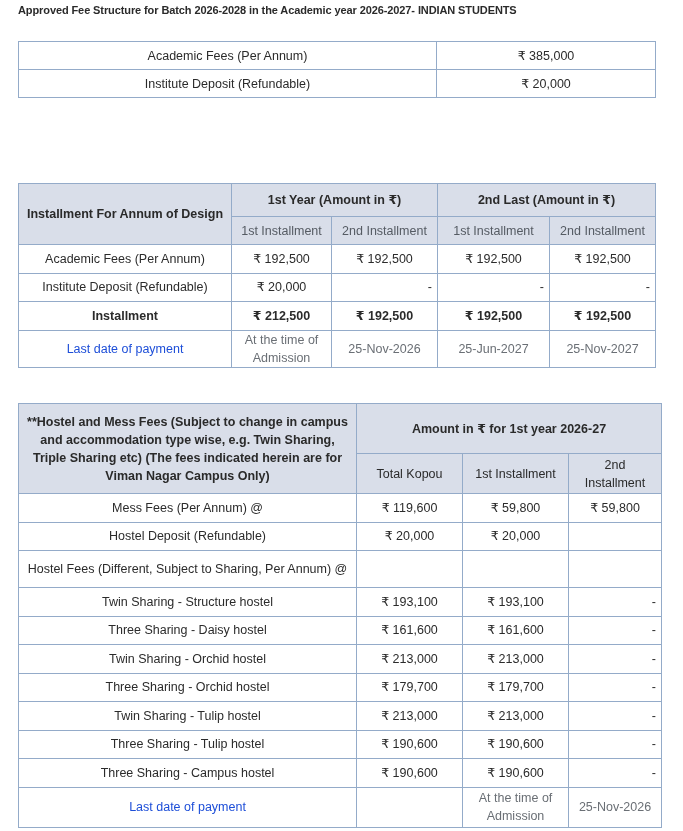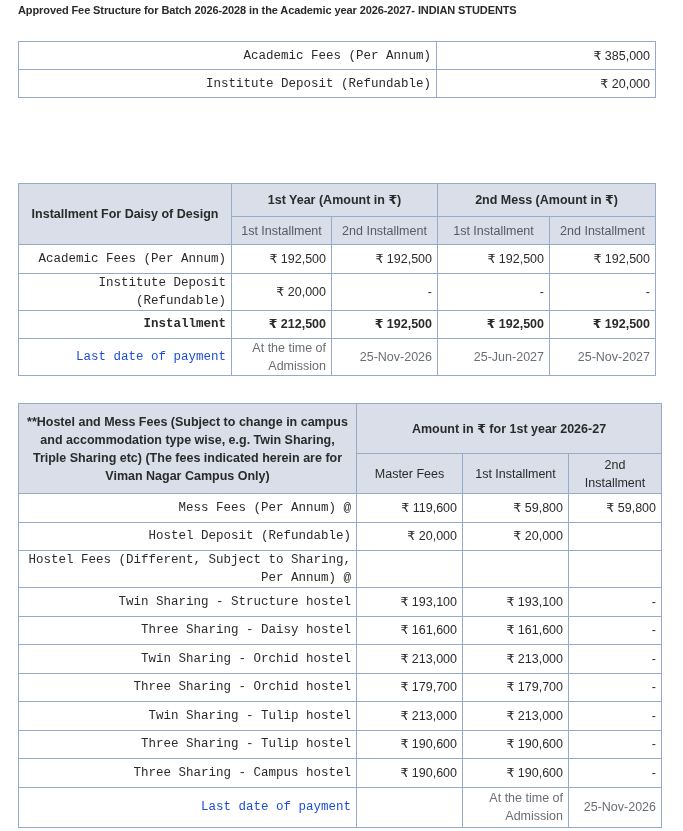--- a/index.html
+++ b/index.html
@@ -31,22 +31,22 @@
     background: #d9dee9;
     font-weight: bold;
     color: #2a2a2a;
     text-align: center;
   }
   table.fee th.sub {
     font-weight: normal;
     color: #555b63;
   }
   table.fee th.sub-bold { font-weight: bold; color: #2a2a2a; }
-  td.lbl { text-align: right; color: #2b2b2b; font-family: Liberation Mono, monospace; }
-  td.num { text-align: right; color: #2b2b2b; }
+  td.lbl { text-align: center; color: #2b2b2b; }
+  td.num { text-align: center; color: #2b2b2b; }
   td.dash { text-align: right; color: #2b2b2b; }
   tr.strong td { font-weight: bold; }
   tr.light td { color: #6a6f75; font-weight: normal; }
   tr.light td.lbl { color: #1d4ed8; }
 
   #t1 { top: 41px; width: 637px; }
   #t1 th { height: 48px; }
   #t1 td { height: 28px; }
 
   #t2 { top: 183px; width: 637px; }
@@ -87,23 +87,23 @@
 <table class="fee" id="t2">
   <colgroup>
     <col style="width:213px">
       <col style="width:100px">
       <col style="width:106px">
       <col style="width:112px">
       <col style="width:106px">
   </colgroup>
   <tbody>
       <tr class="h1">
-    <th rowspan="2">Installment For Daisy of Design</th>
+    <th rowspan="2">Installment For Annum of Design</th>
     <th colspan="2">1st Year (Amount in ₹)</th>
-    <th colspan="2">2nd Mess (Amount in ₹)</th>
+    <th colspan="2">2nd Last (Amount in ₹)</th>
   </tr>
   <tr class="h2">
     <th class="sub">1st Installment</th>
     <th class="sub">2nd Installment</th>
     <th class="sub">1st Installment</th>
     <th class="sub">2nd Installment</th>
   </tr>
   <tr>
     <td class="lbl">Academic Fees (Per Annum)</td>
     <td class="num">₹ 192,500</td>
@@ -141,21 +141,21 @@
       <col style="width:106px">
       <col style="width:106px">
       <col style="width:93px">
   </colgroup>
   <tbody>
       <tr class="h1">
     <th rowspan="2">**Hostel and Mess Fees (Subject to change in campus and accommodation type wise, e.g.  Twin Sharing, Triple Sharing etc) (The fees indicated herein are for Viman Nagar Campus Only)</th>
     <th colspan="3" class="sub-bold">Amount in ₹ for 1st year 2026-27</th>
   </tr>
   <tr class="h2">
-    <th class="sub-bold" style="font-weight:normal;color:#2a2a2a">Master Fees</th>
+    <th class="sub-bold" style="font-weight:normal;color:#2a2a2a">Total Kopou</th>
     <th class="sub-bold" style="font-weight:normal;color:#2a2a2a">1st Installment</th>
     <th class="sub-bold" style="font-weight:normal;color:#2a2a2a">2nd Installment</th>
   </tr>
   <tr>
     <td class="lbl">Mess Fees (Per Annum) @</td>
     <td class="num">₹ 119,600</td>
     <td class="num">₹ 59,800</td>
     <td class="num">₹ 59,800</td>
   </tr>
   <tr>

